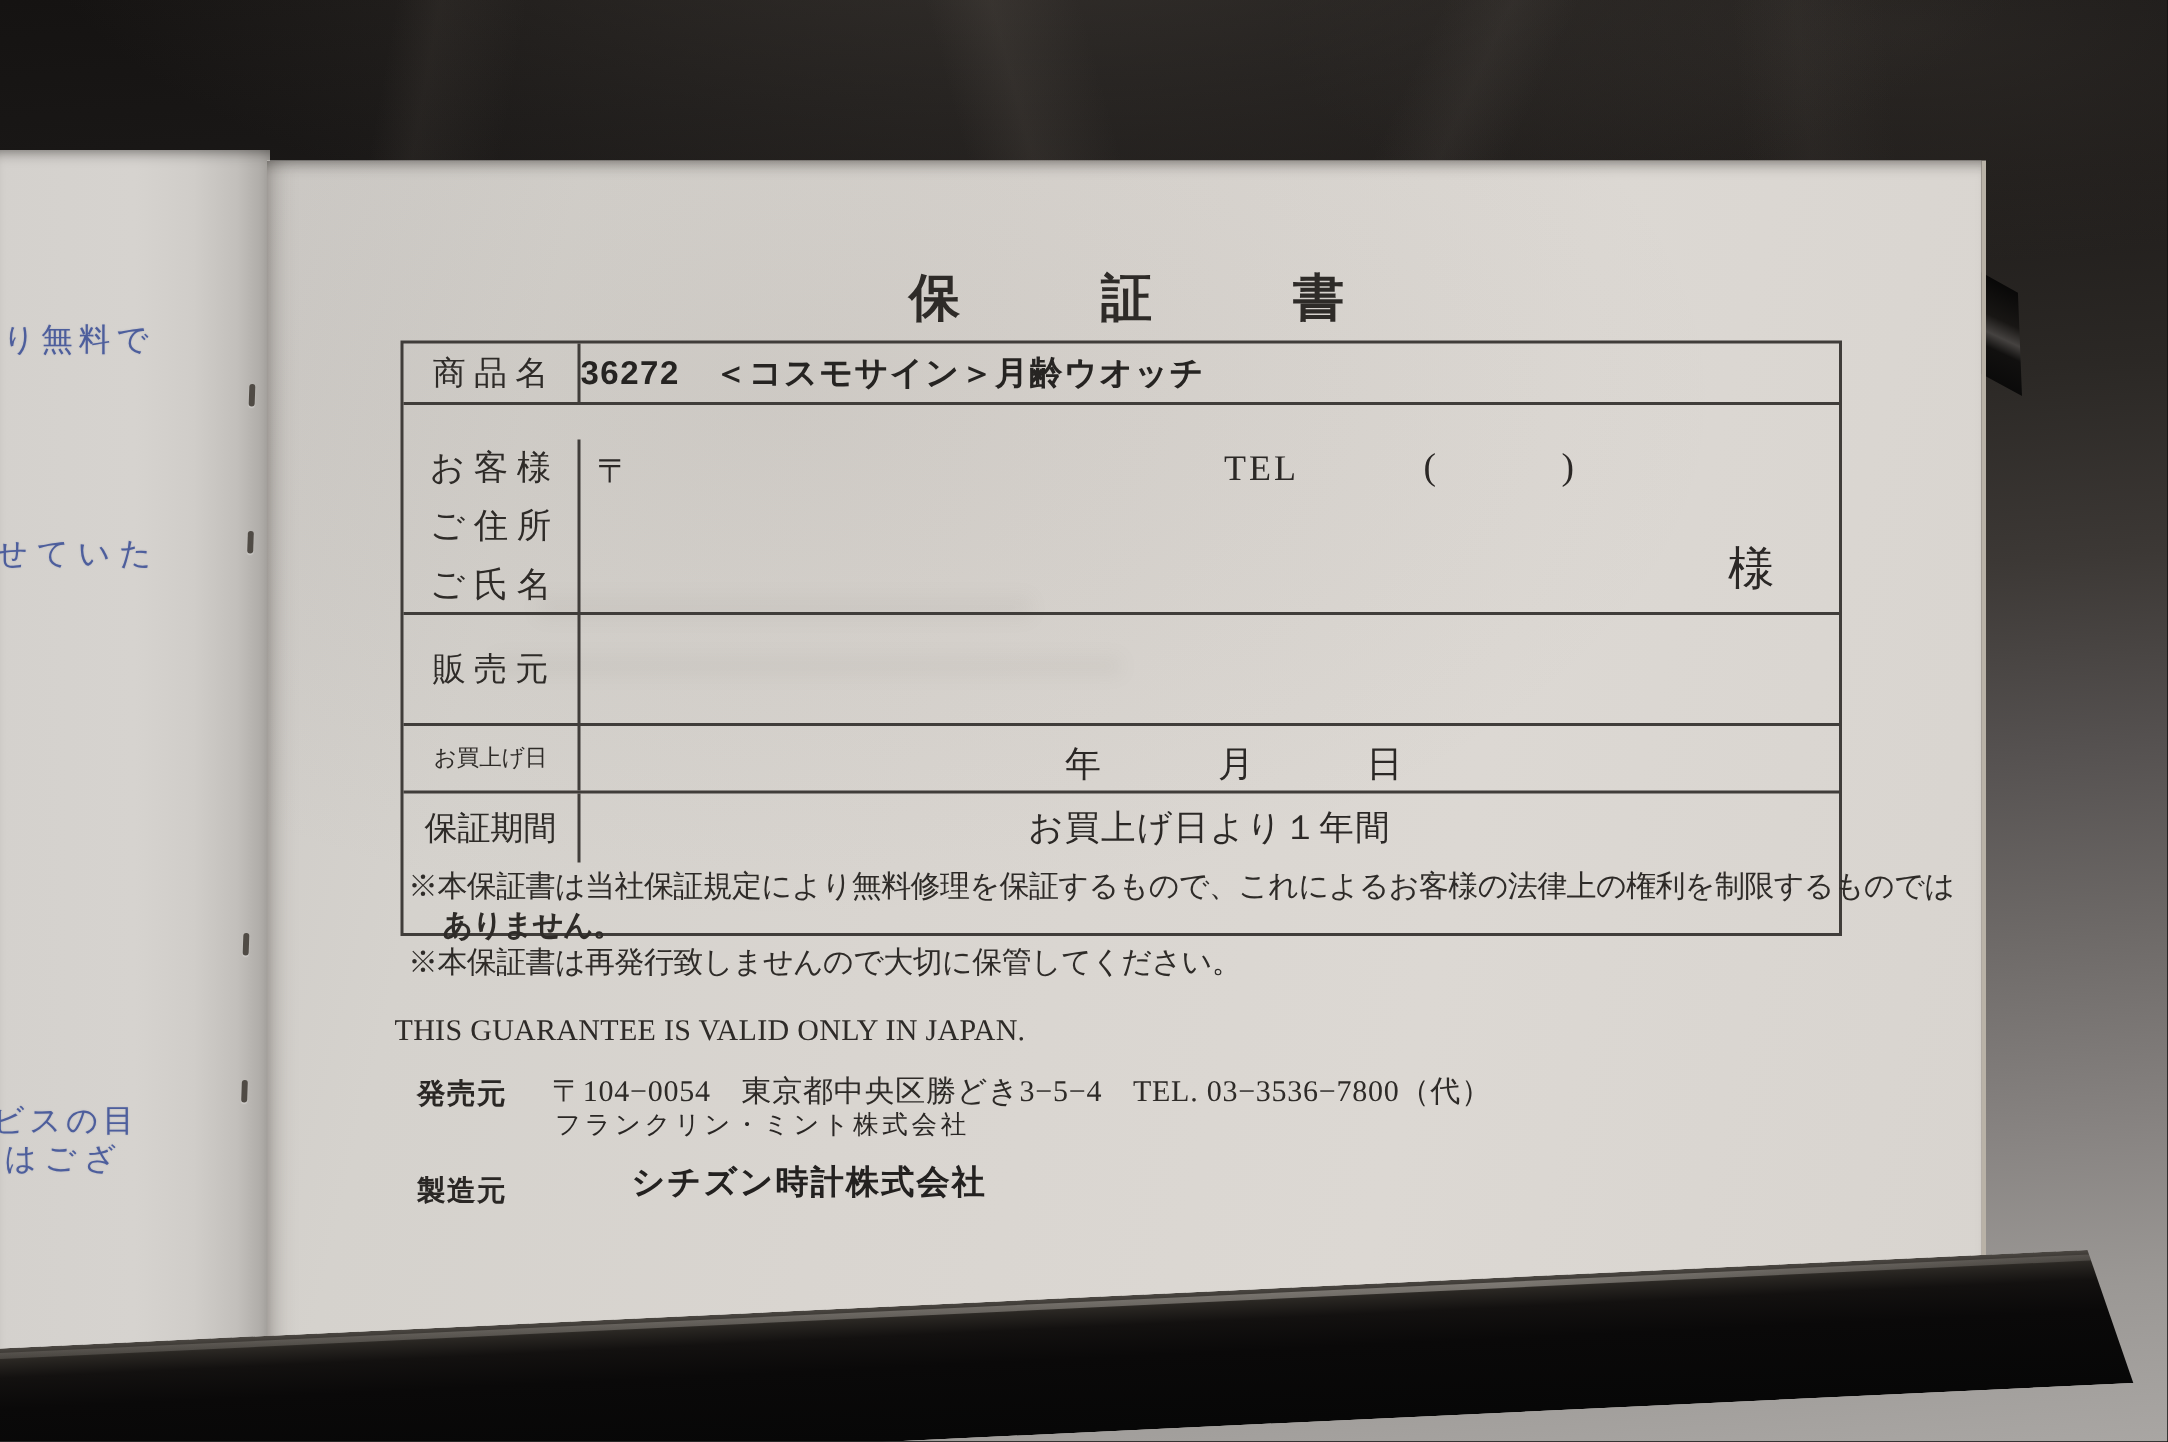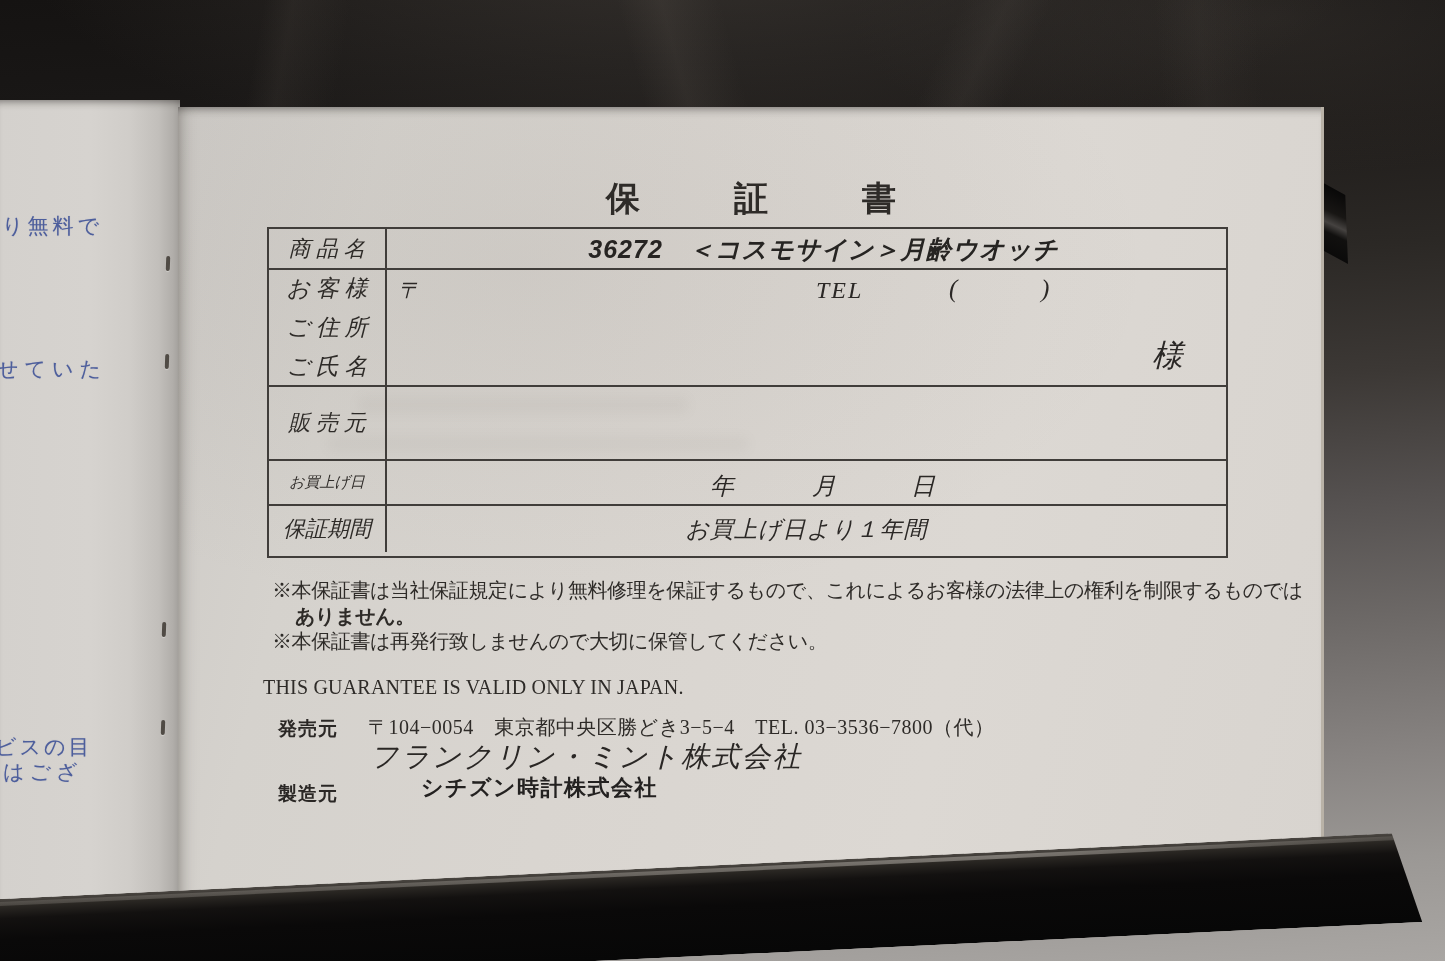--- a/index.html
+++ b/index.html
@@ -65,60 +65,59 @@
   
   .smudge { position: absolute; background: #6c675f; filter: blur(6px); opacity: 0.06; }
 
   .doc-title {
     position: absolute; left: 0; top: 69px; width: 1146px;
     text-align: center; font-size: 34px; font-weight: bold;
     letter-spacing: 30px; text-indent: 30px; color: #2e2b28;
   }
 
   .wtable {
-    position: absolute; left: 89px; top: 120px; width: 961px; height: 331px;
+    position: absolute; left: 89px; top: 120px; width: 961px; height: 397px;
     border: 2px solid #403d3a;
-    font-style: italic;
   }
   .wrow { position: relative; display: flex; border-bottom: 2px solid #403d3a; }
   .wrow:last-child { border-bottom: none; }
   .wlabel {
     width: 118px; flex: 0 0 118px; border-right: 2px solid #403d3a;
     display: flex; align-items: center; justify-content: center;
     font-size: 22px; color: #2e2b28; text-align: center;
   }
   .wvalue { position: relative; flex: 1; }
   .r1 { height: 41px; }
-  .r2 { height: 117px; }
+  .r2 { height: 117px; margin-top: 23px; }
   .r3 { height: 74px; }
   .r4 { height: 45px; }
   .r5 { height: 46px; }
   .product-value {
     position: absolute; left: 0; right: 0; top: 50%; transform: translateY(-50%);
-    text-align: center; font-family: "Liberation Sans", "DejaVu Sans", sans-serif;
-    font-weight: bold; font-size: 25px; letter-spacing: 1px; color: #262422; padding-left: 34px;
+    font-family: "Liberation Sans", "DejaVu Sans", sans-serif;
+    font-weight: bold; font-size: 22px; letter-spacing: 1px; color: #262422;
   }
   .cust-label { line-height: 39px; font-size: 23px; }
   .abs { position: absolute; white-space: nowrap; }
   .period-value {
     position: absolute; left: 0; right: 0; top: 50%; transform: translateY(-50%);
     text-align: center; font-size: 23px; letter-spacing: 1px;
   }
 
   .note { position: absolute; font-size: 20px; letter-spacing: -0.4px; white-space: nowrap; color: #2e2b28; }
   .note-en { position: absolute; font-size: 20px; letter-spacing: 0.2px; white-space: nowrap; color: #2e2b28; }
 
   .pub-heading {
     position: absolute; font-family: "Liberation Sans", "DejaVu Sans", sans-serif;
     font-weight: bold; font-size: 19px; letter-spacing: 1px; color: #2a2725; white-space: nowrap;
   }
   .pub-address { position: absolute; font-size: 20px; letter-spacing: 0.5px; white-space: nowrap; color: #2e2b28; }
   .pub-name-sans {
     position: absolute; font-family: "Liberation Sans", "DejaVu Sans", sans-serif;
-    font-size: 28px; font-weight: 500; letter-spacing: 2.5px; white-space: nowrap; color: #2a2725; font-style: italic;
+    font-size: 17px; font-weight: 500; letter-spacing: 2.5px; white-space: nowrap; color: #2a2725;
   }
   .maker-name {
     position: absolute; font-family: Liberation Sans, sans-serif;
     font-size: 22px; font-weight: bold; letter-spacing: 1.5px; white-space: nowrap; color: #232120; margin-left: 48px;
   }
 
   
   .box-rim {
     position: absolute; left: -22px; top: 900px; width: 1465px; height: 90px;
     transform: rotate(-2.7deg); transform-origin: left top;

